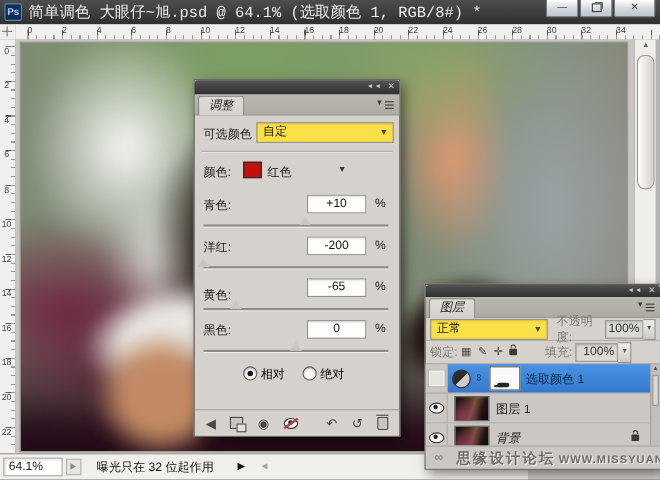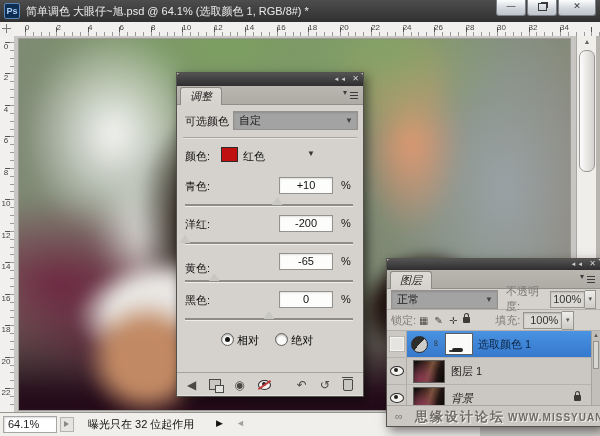--- a/index.html
+++ b/index.html
@@ -6,21 +6,21 @@
   #app{position:relative;width:600px;height:436px;overflow:hidden;
        font-family:"Liberation Sans","DejaVu Sans",sans-serif;font-size:11px;
        background:#cfccc8;user-select:none;}
   
   .titlebar{position:absolute;left:0;top:0;width:600px;height:22px;
     background:linear-gradient(#4d4d4d,#303030);border-bottom:1px solid #1e1e1e;
     display:flex;align-items:center;color:#ececec;}
   .appicon{width:14px;height:14px;margin:0 6px 0 4px;background:#0d2d52;
     border:1px solid #5b86b8;border-radius:2px;color:#aecdf2;font-size:9px;
     font-weight:bold;display:flex;align-items:center;justify-content:center;}
-  .title{font-size:11px;white-space:nowrap;}
+  .title{font-size:14px;white-space:nowrap;font-family:Liberation Mono, monospace;}
   .winbtns{position:absolute;right:4px;top:0;display:flex;}
   .winbtn{width:28px;height:15px;margin-left:1px;border:1px solid #7c8086;border-top:none;
     border-radius:0 0 3px 3px;background:linear-gradient(#fcfdfe,#cfd4da 60%,#bfc5cc);
     color:#3a3a3a;font-size:9px;line-height:13px;text-align:center;}
   .winbtn.close{width:36px;}
   .restore-glyph{display:inline-block;width:7px;height:6px;border:1px solid #3a3a3a;
     box-shadow:2px -2px 0 -1px #3a3a3a;margin-top:3px;}
   
   .corner{position:absolute;left:0;top:22px;width:14px;height:14px;background:#efeeec;
     border-right:1px solid #9a9892;border-bottom:1px solid #9a9892;}
@@ -103,21 +103,21 @@
     background:linear-gradient(#dedbd6,#d5d2cd);border:1px solid #8d8a84;border-bottom:none;
     border-radius:3px 3px 0 0;color:#1d1d1d;font-style:italic;}
   .pmenu{position:absolute;right:4px;top:4px;width:16px;height:11px;color:#3c3c3c;}
   .pmenu:before{content:'▾';position:absolute;left:0;top:-2px;font-size:8px;}
   .pmenu:after{content:'';position:absolute;right:1px;top:2px;width:8px;height:1px;background:#3c3c3c;
     box-shadow:0 3px 0 #3c3c3c,0 6px 0 #3c3c3c;}
   
   #adj{left:176px;top:72px;width:186px;height:323px;}
   .adj-body{position:relative;padding:0;}
   .lbl{color:#161616;}
-  .dropdown{position:absolute;background:#a3a3a3;border:1px solid #94928e;height:17px;
+  .dropdown{position:absolute;background:#fde047;border:1px solid #94928e;height:17px;
     line-height:17px;color:#1a1a1a;padding-left:5px;box-shadow:inset 0 1px 2px rgba(0,0,0,.12);}
   .dd-arrow{position:absolute;right:4px;top:0;font-size:8px;color:#444;line-height:17px;}
   .sep{position:absolute;left:6px;right:6px;height:1px;background:#a9a6a1;box-shadow:0 1px 0 #e6e4e0;}
   .swatch{position:absolute;width:15px;height:13px;border:1px solid #2b2b2b;}
   .valbox{position:absolute;width:52px;height:15px;background:#fdfdfc;border:1px solid #94928e;
     box-shadow:inset 0 1px 2px rgba(0,0,0,.12);text-align:center;line-height:15px;color:#111;}
   .pct{position:absolute;color:#161616;}
   .track{position:absolute;left:8px;right:10px;height:2px;background:#8e8c88;
     box-shadow:0 1px 0 #efedea;}
   .sthumb{position:absolute;top:-7px;width:11px;height:8px;transform:translateX(-50%);

